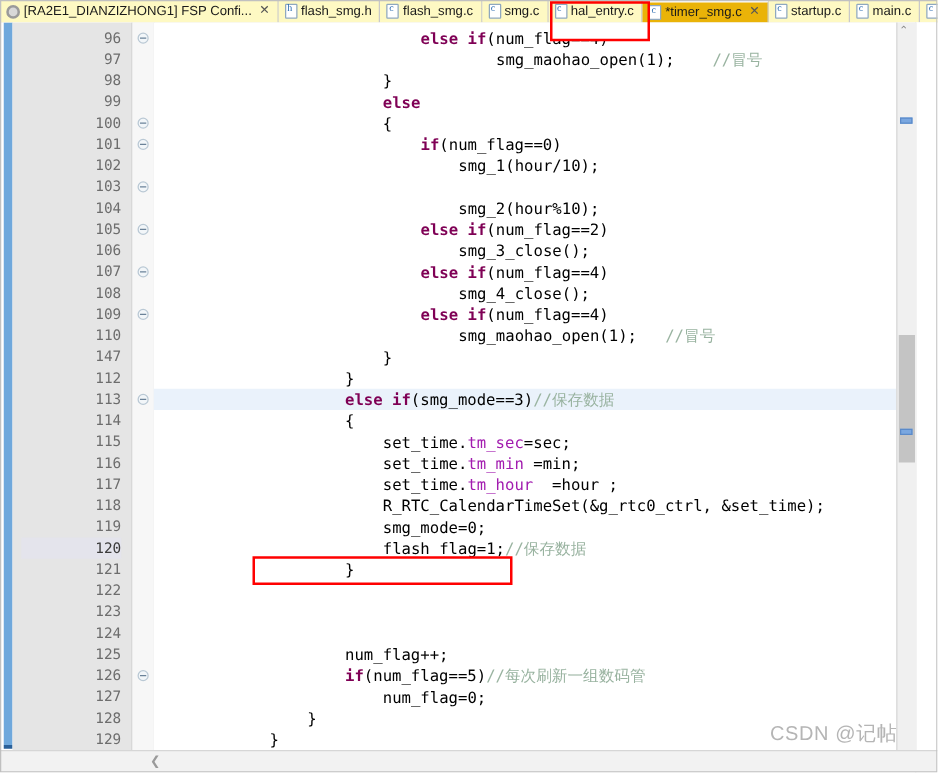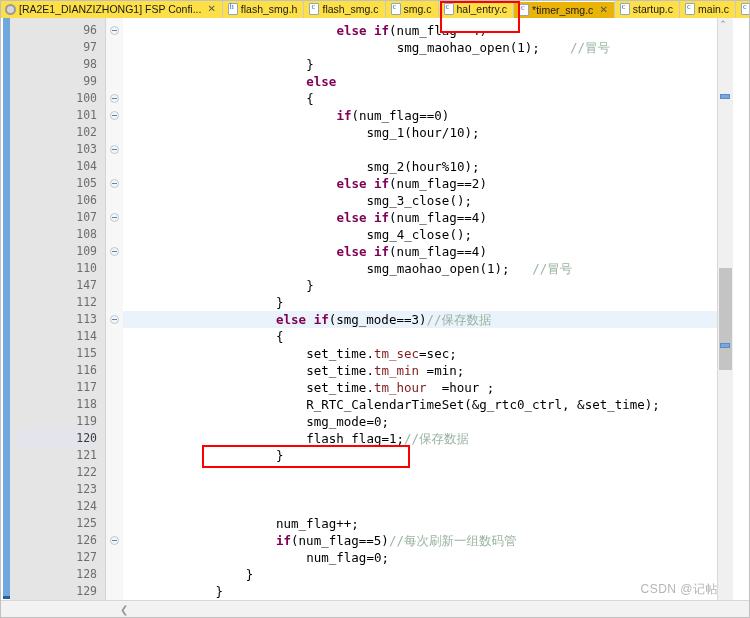--- a/index.html
+++ b/index.html
@@ -27,21 +27,21 @@
     border-bottom: 1px solid #c8c8c8;
     display: flex;
     align-items: stretch;
     box-sizing: border-box;
   }
   .tab {
     display: flex;
     align-items: center;
     gap: 3px;
     padding: 0 6px 0 5px;
-    background: #fde047;
+    background: #fef9c3;
     border-right: 1px solid #c9c9c9;
     font-size: 10.5px;
     color: #1a1a1a;
     white-space: nowrap;
     box-sizing: border-box;
     height: 18px;
     position: relative;
   }
   .tab.active {
     background: #eab308;
@@ -191,21 +191,21 @@
     font-family: "DejaVu Sans Mono", monospace;
     font-size: 12.5px;
     color: #000000;
   }
   .codeline.hl {
     background: #eaf2fb;
     width: 595px;
   }
   .kw   { color: #7f0055; font-weight: bold; }
   .cmt  { color: #99b3a0; }
-  .fld  { color: #7f1d1d; }
+  .fld  { color: #a21caf; }
   .plain{ color: #000000; }
 
   #code-redbox {
     position: absolute;
     left: 202px;
     top: 427px;
     width: 208px;
     height: 23px;
     border: 2px solid #ff0000;
     box-sizing: border-box;
@@ -266,21 +266,21 @@
     position: absolute;
     left: 120px; top: 3px;
     font-size: 10px;
     color: #9a9a9a;
     line-height: 12px;
   }
   #watermark {
     position: absolute;
     right: 32px;
     bottom: 20px;
-    font-size: 12px;
+    font-size: 16px;
     color: #b5b5b5;
     font-family: "Liberation Sans", sans-serif;
     letter-spacing: 0.5px;
     text-align: right;
   }
   #outer-frame {
     position: absolute;
     left: 0; top: 0;
     width: 750px; height: 618px;
     box-sizing: border-box;

